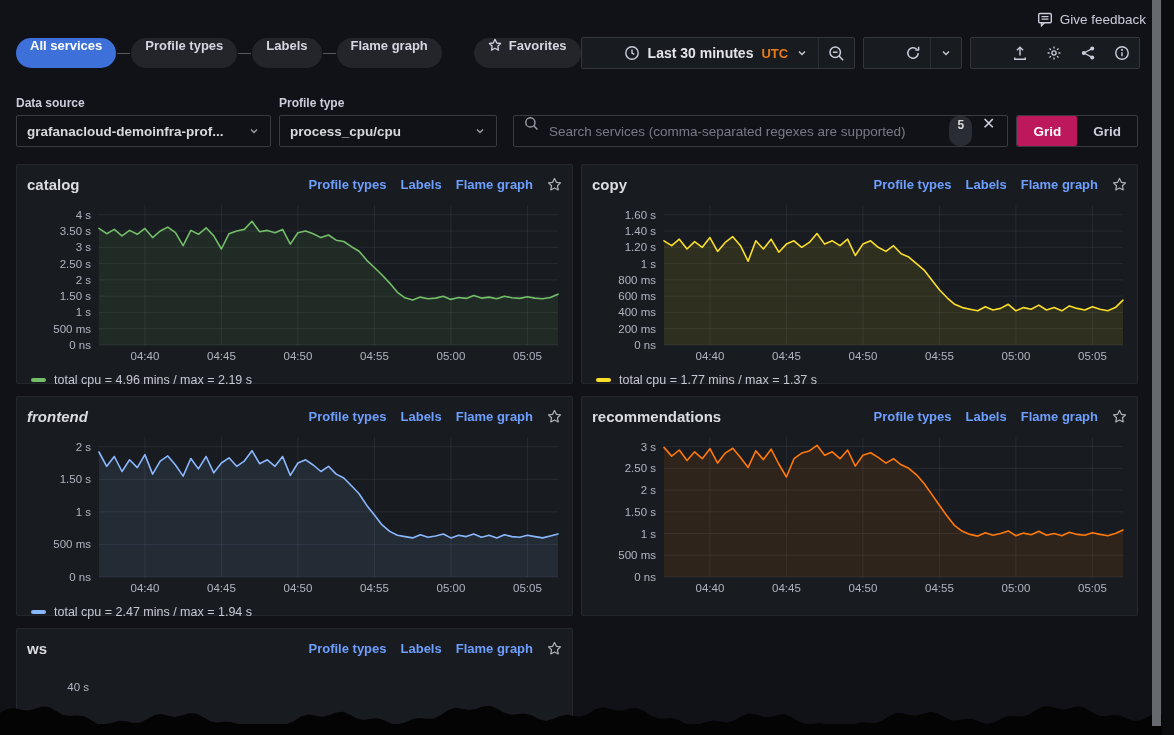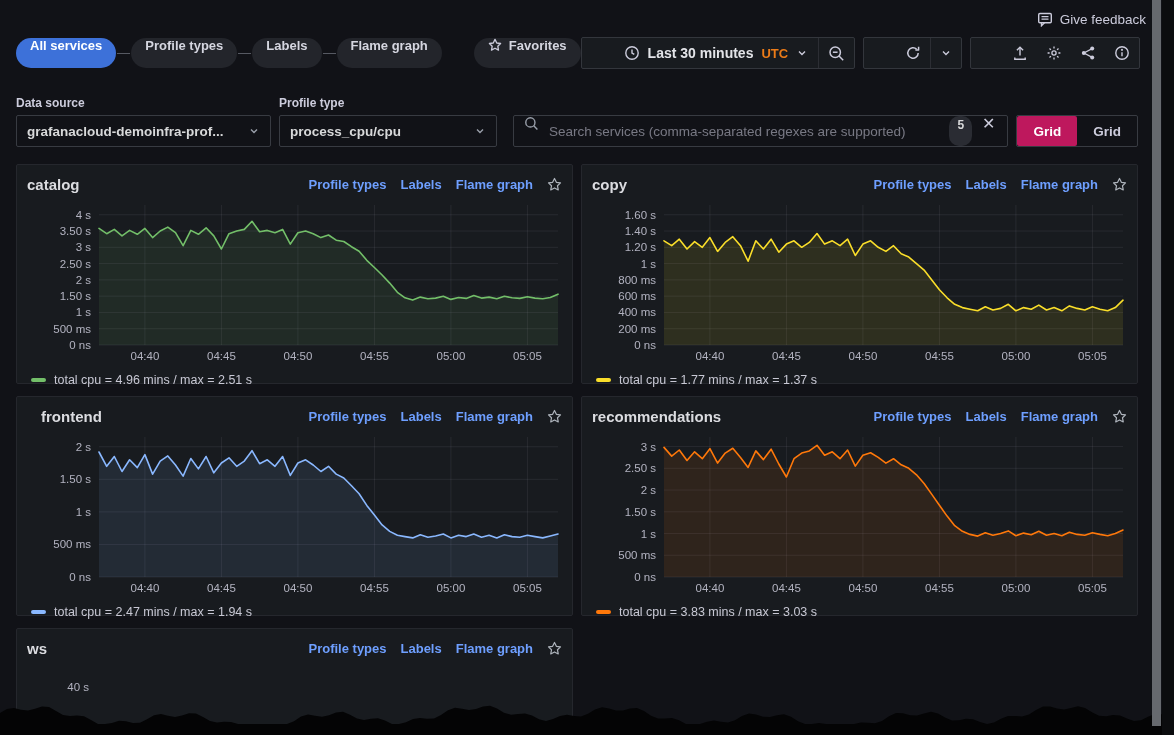--- a/index.html
+++ b/index.html
@@ -283,21 +283,21 @@
         <line x1="347.4" y1="6" x2="347.4" y2="146" stroke="rgba(204,204,220,0.09)" stroke-width="1"></line>
         <text x="347.4" y="161" text-anchor="middle" fill="rgba(204,204,220,0.85)" font-size="11.5" font-family="&quot;Liberation Sans&quot;,sans-serif">04:55</text>
         <line x1="423.90000000000003" y1="6" x2="423.90000000000003" y2="146" stroke="rgba(204,204,220,0.09)" stroke-width="1"></line>
         <text x="423.90000000000003" y="161" text-anchor="middle" fill="rgba(204,204,220,0.85)" font-size="11.5" font-family="&quot;Liberation Sans&quot;,sans-serif">05:00</text>
         <line x1="500.40000000000003" y1="6" x2="500.40000000000003" y2="146" stroke="rgba(204,204,220,0.09)" stroke-width="1"></line>
         <text x="500.40000000000003" y="161" text-anchor="middle" fill="rgba(204,204,220,0.85)" font-size="11.5" font-family="&quot;Liberation Sans&quot;,sans-serif">05:05</text>
         <path d="M72.0 146.0 L72.0 29.4 L79.7 34.7 L87.3 30.4 L95.0 36.9 L102.6 31.4 L110.3 35.3 L117.9 29.4 L125.6 38.6 L133.2 32.0 L140.8 28.1 L148.5 33.7 L156.1 46.7 L163.8 31.4 L171.4 35.3 L179.1 28.8 L186.8 36.9 L194.4 50.0 L202.0 34.7 L209.7 32.0 L217.3 30.4 L225.0 22.3 L232.6 32.7 L240.3 31.4 L248.0 33.7 L255.6 30.4 L263.3 45.1 L270.9 33.7 L278.6 32.0 L286.2 34.7 L293.9 38.6 L301.5 36.0 L309.2 41.2 L316.8 42.5 L324.5 47.7 L332.1 52.2 L339.8 61.3 L347.4 68.5 L355.1 76.0 L362.7 84.1 L370.4 93.3 L378.0 98.8 L385.7 101.1 L393.3 98.1 L400.9 99.8 L408.6 99.1 L416.3 97.2 L423.9 100.4 L431.6 98.5 L439.2 99.4 L446.8 96.5 L454.5 99.1 L462.1 98.1 L469.8 99.8 L477.4 97.2 L485.1 98.8 L492.8 99.4 L500.4 97.8 L508.0 99.1 L515.7 99.8 L523.3 98.5 L531.0 95.2 L531.0 146.0 Z" fill="#73bf69" fill-opacity="0.1" stroke="none"></path>
         <path d="M72.0 29.4 L79.7 34.7 L87.3 30.4 L95.0 36.9 L102.6 31.4 L110.3 35.3 L117.9 29.4 L125.6 38.6 L133.2 32.0 L140.8 28.1 L148.5 33.7 L156.1 46.7 L163.8 31.4 L171.4 35.3 L179.1 28.8 L186.8 36.9 L194.4 50.0 L202.0 34.7 L209.7 32.0 L217.3 30.4 L225.0 22.3 L232.6 32.7 L240.3 31.4 L248.0 33.7 L255.6 30.4 L263.3 45.1 L270.9 33.7 L278.6 32.0 L286.2 34.7 L293.9 38.6 L301.5 36.0 L309.2 41.2 L316.8 42.5 L324.5 47.7 L332.1 52.2 L339.8 61.3 L347.4 68.5 L355.1 76.0 L362.7 84.1 L370.4 93.3 L378.0 98.8 L385.7 101.1 L393.3 98.1 L400.9 99.8 L408.6 99.1 L416.3 97.2 L423.9 100.4 L431.6 98.5 L439.2 99.4 L446.8 96.5 L454.5 99.1 L462.1 98.1 L469.8 99.8 L477.4 97.2 L485.1 98.8 L492.8 99.4 L500.4 97.8 L508.0 99.1 L515.7 99.8 L523.3 98.5 L531.0 95.2" fill="none" stroke="#73bf69" stroke-width="1.6" stroke-linejoin="round" stroke-linecap="round"></path>
       </svg><div class="panel-legend">
         <span class="legend-swatch" style="background: rgb(115, 191, 105);"></span>
-        <span class="legend-text">total cpu = 4.96 mins / max = 2.51 s</span>
+        <span class="legend-text">total cpu = 4.96 mins / max = 2.19 s</span>
       </div></section>
     <section class="panel"><div class="panel-header">
         <h2 class="panel-title" style="margin: 0px;">copy</h2>
         <div class="panel-links">
           <span class="panel-link">Profile types</span>
           <span class="panel-link">Labels</span>
           <span class="panel-link">Flame graph</span>
           <span class="icon">
             <svg width="15" height="15" viewBox="0 0 16 16" fill="none" stroke="#aeb4bc" stroke-width="1.3" stroke-linejoin="round">
               <path d="M8 1.6l2 4.1 4.4.6-3.2 3.1.8 4.4L8 11.7l-4 2.1.8-4.4L1.6 6.3l4.4-.6z"></path>
@@ -335,21 +335,21 @@
         <text x="423.90000000000003" y="161" text-anchor="middle" fill="rgba(204,204,220,0.85)" font-size="11.5" font-family="&quot;Liberation Sans&quot;,sans-serif">05:00</text>
         <line x1="500.40000000000003" y1="6" x2="500.40000000000003" y2="146" stroke="rgba(204,204,220,0.09)" stroke-width="1"></line>
         <text x="500.40000000000003" y="161" text-anchor="middle" fill="rgba(204,204,220,0.85)" font-size="11.5" font-family="&quot;Liberation Sans&quot;,sans-serif">05:05</text>
         <path d="M72.0 146.0 L72.0 41.8 L79.7 46.7 L87.3 40.2 L95.0 50.0 L102.6 42.6 L110.3 48.3 L117.9 38.6 L125.6 52.4 L133.2 43.4 L140.8 37.7 L148.5 46.7 L156.1 62.2 L163.8 41.8 L171.4 50.0 L179.1 40.2 L186.8 53.2 L194.4 45.1 L202.0 41.8 L209.7 48.3 L217.3 43.4 L225.0 34.5 L232.6 45.1 L240.3 41.8 L248.0 46.7 L255.6 40.2 L263.3 56.5 L270.9 45.1 L278.6 41.8 L286.2 48.3 L293.9 52.4 L301.5 46.7 L309.2 54.8 L316.8 58.1 L324.5 64.6 L332.1 71.1 L339.8 80.9 L347.4 90.7 L355.1 98.8 L362.7 105.3 L370.4 108.6 L378.0 110.2 L385.7 111.8 L393.3 107.7 L400.9 111.0 L408.6 109.4 L416.3 105.3 L423.9 111.8 L431.6 108.6 L439.2 110.2 L446.8 106.1 L454.5 111.0 L462.1 108.6 L469.8 111.8 L477.4 106.9 L485.1 109.4 L492.8 111.0 L500.4 107.7 L508.0 110.2 L515.7 111.8 L523.3 108.6 L531.0 101.2 L531.0 146.0 Z" fill="#fade2a" fill-opacity="0.1" stroke="none"></path>
         <path d="M72.0 41.8 L79.7 46.7 L87.3 40.2 L95.0 50.0 L102.6 42.6 L110.3 48.3 L117.9 38.6 L125.6 52.4 L133.2 43.4 L140.8 37.7 L148.5 46.7 L156.1 62.2 L163.8 41.8 L171.4 50.0 L179.1 40.2 L186.8 53.2 L194.4 45.1 L202.0 41.8 L209.7 48.3 L217.3 43.4 L225.0 34.5 L232.6 45.1 L240.3 41.8 L248.0 46.7 L255.6 40.2 L263.3 56.5 L270.9 45.1 L278.6 41.8 L286.2 48.3 L293.9 52.4 L301.5 46.7 L309.2 54.8 L316.8 58.1 L324.5 64.6 L332.1 71.1 L339.8 80.9 L347.4 90.7 L355.1 98.8 L362.7 105.3 L370.4 108.6 L378.0 110.2 L385.7 111.8 L393.3 107.7 L400.9 111.0 L408.6 109.4 L416.3 105.3 L423.9 111.8 L431.6 108.6 L439.2 110.2 L446.8 106.1 L454.5 111.0 L462.1 108.6 L469.8 111.8 L477.4 106.9 L485.1 109.4 L492.8 111.0 L500.4 107.7 L508.0 110.2 L515.7 111.8 L523.3 108.6 L531.0 101.2" fill="none" stroke="#fade2a" stroke-width="1.6" stroke-linejoin="round" stroke-linecap="round"></path>
       </svg><div class="panel-legend">
         <span class="legend-swatch" style="background: rgb(250, 222, 42);"></span>
         <span class="legend-text">total cpu = 1.77 mins / max = 1.37 s</span>
       </div></section>
     <section class="panel"><div class="panel-header">
-        <h2 class="panel-title" style="margin: 14px;">frontend</h2>
+        <h2 class="panel-title" style="margin: 0px; font-style: italic;">frontend</h2>
         <div class="panel-links">
           <span class="panel-link">Profile types</span>
           <span class="panel-link">Labels</span>
           <span class="panel-link">Flame graph</span>
           <span class="icon">
             <svg width="15" height="15" viewBox="0 0 16 16" fill="none" stroke="#aeb4bc" stroke-width="1.3" stroke-linejoin="round">
               <path d="M8 1.6l2 4.1 4.4.6-3.2 3.1.8 4.4L8 11.7l-4 2.1.8-4.4L1.6 6.3l4.4-.6z"></path>
             </svg>
           </span>
         </div>
@@ -416,24 +416,21 @@
         <line x1="270.9" y1="6" x2="270.9" y2="146" stroke="rgba(204,204,220,0.09)" stroke-width="1"></line>
         <text x="270.9" y="161" text-anchor="middle" fill="rgba(204,204,220,0.85)" font-size="11.5" font-family="&quot;Liberation Sans&quot;,sans-serif">04:50</text>
         <line x1="347.4" y1="6" x2="347.4" y2="146" stroke="rgba(204,204,220,0.09)" stroke-width="1"></line>
         <text x="347.4" y="161" text-anchor="middle" fill="rgba(204,204,220,0.85)" font-size="11.5" font-family="&quot;Liberation Sans&quot;,sans-serif">04:55</text>
         <line x1="423.90000000000003" y1="6" x2="423.90000000000003" y2="146" stroke="rgba(204,204,220,0.09)" stroke-width="1"></line>
         <text x="423.90000000000003" y="161" text-anchor="middle" fill="rgba(204,204,220,0.85)" font-size="11.5" font-family="&quot;Liberation Sans&quot;,sans-serif">05:00</text>
         <line x1="500.40000000000003" y1="6" x2="500.40000000000003" y2="146" stroke="rgba(204,204,220,0.09)" stroke-width="1"></line>
         <text x="500.40000000000003" y="161" text-anchor="middle" fill="rgba(204,204,220,0.85)" font-size="11.5" font-family="&quot;Liberation Sans&quot;,sans-serif">05:05</text>
         <path d="M72.0 146.0 L72.0 16.4 L79.7 25.1 L87.3 19.0 L95.0 29.5 L102.6 20.8 L110.3 27.7 L117.9 17.7 L125.6 32.1 L133.2 22.1 L140.8 17.3 L148.5 26.4 L156.1 36.4 L163.8 19.9 L171.4 28.6 L179.1 18.2 L186.8 33.0 L194.4 46.0 L202.0 27.7 L209.7 22.1 L217.3 19.9 L225.0 14.3 L232.6 24.3 L240.3 20.8 L248.0 27.7 L255.6 19.0 L263.3 35.1 L270.9 24.3 L278.6 21.7 L286.2 26.4 L293.9 32.1 L301.5 27.7 L309.2 33.8 L316.8 37.3 L324.5 43.8 L332.1 52.5 L339.8 63.4 L347.4 74.3 L355.1 85.1 L362.7 94.7 L370.4 100.3 L378.0 103.4 L385.7 105.1 L393.3 101.7 L400.9 104.3 L408.6 102.5 L416.3 99.9 L423.9 104.7 L431.6 102.1 L439.2 103.8 L446.8 100.3 L454.5 104.3 L462.1 102.5 L469.8 104.7 L477.4 101.2 L485.1 103.4 L492.8 104.3 L500.4 101.7 L508.0 103.4 L515.7 104.7 L523.3 102.5 L531.0 99.0 L531.0 146.0 Z" fill="#ff780a" fill-opacity="0.1" stroke="none"></path>
         <path d="M72.0 16.4 L79.7 25.1 L87.3 19.0 L95.0 29.5 L102.6 20.8 L110.3 27.7 L117.9 17.7 L125.6 32.1 L133.2 22.1 L140.8 17.3 L148.5 26.4 L156.1 36.4 L163.8 19.9 L171.4 28.6 L179.1 18.2 L186.8 33.0 L194.4 46.0 L202.0 27.7 L209.7 22.1 L217.3 19.9 L225.0 14.3 L232.6 24.3 L240.3 20.8 L248.0 27.7 L255.6 19.0 L263.3 35.1 L270.9 24.3 L278.6 21.7 L286.2 26.4 L293.9 32.1 L301.5 27.7 L309.2 33.8 L316.8 37.3 L324.5 43.8 L332.1 52.5 L339.8 63.4 L347.4 74.3 L355.1 85.1 L362.7 94.7 L370.4 100.3 L378.0 103.4 L385.7 105.1 L393.3 101.7 L400.9 104.3 L408.6 102.5 L416.3 99.9 L423.9 104.7 L431.6 102.1 L439.2 103.8 L446.8 100.3 L454.5 104.3 L462.1 102.5 L469.8 104.7 L477.4 101.2 L485.1 103.4 L492.8 104.3 L500.4 101.7 L508.0 103.4 L515.7 104.7 L523.3 102.5 L531.0 99.0" fill="none" stroke="#ff780a" stroke-width="1.6" stroke-linejoin="round" stroke-linecap="round"></path>
-      </svg><div class="panel-legend">
-        <span class="legend-swatch" style="background: rgb(255, 120, 10);"></span>
-        <span class="legend-text">total cpu = 3.83 mins / max = 3.03 s</span>
-      </div></section>
+      </svg></section>
     <section class="panel">
       <div class="panel-header">
         <h2 class="panel-title" style="margin: 0px;">ws</h2>
         <div class="panel-links">
           <span class="panel-link">Profile types</span>
           <span class="panel-link">Labels</span>
           <span class="panel-link">Flame graph</span>
           <span class="icon">
             <svg width="15" height="15" viewBox="0 0 16 16" fill="none" stroke="#aeb4bc" stroke-width="1.3" stroke-linejoin="round">
               <path d="M8 1.6l2 4.1 4.4.6-3.2 3.1.8 4.4L8 11.7l-4 2.1.8-4.4L1.6 6.3l4.4-.6z"></path>

